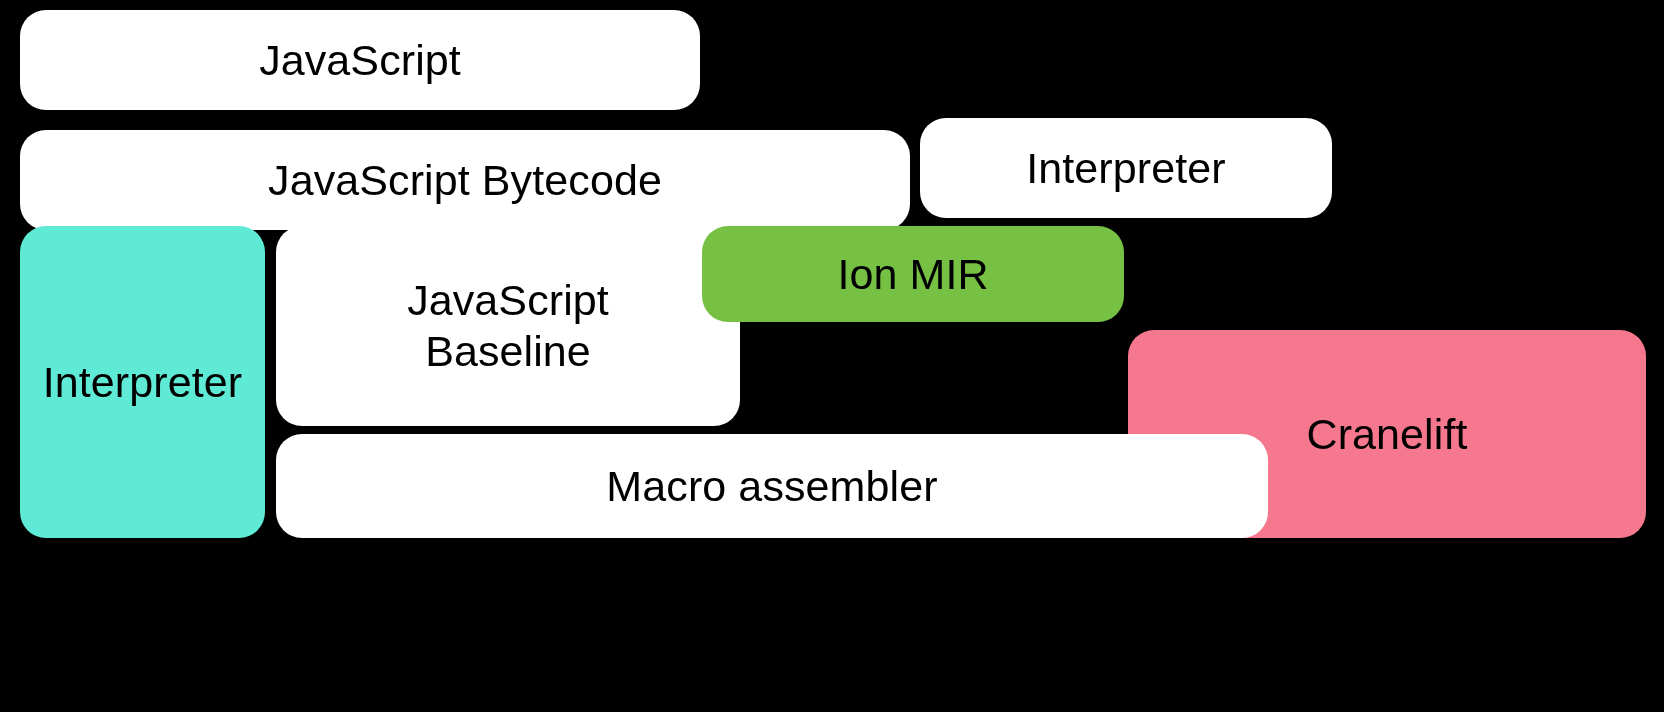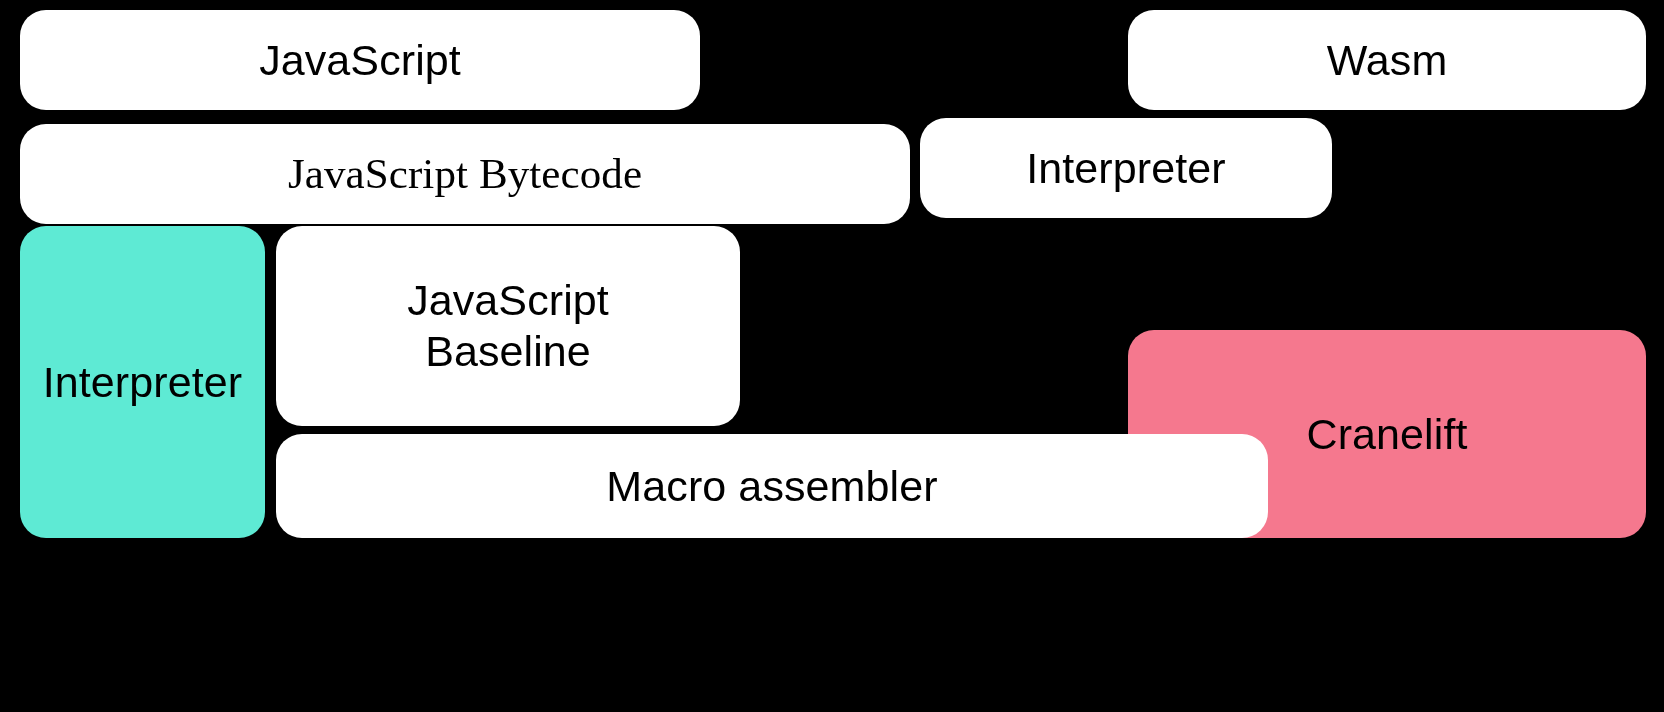--- a/index.html
+++ b/index.html
@@ -36,31 +36,31 @@
   .box.pink  { background: #f5788e; }
 </style>
 </head>
 <body>
 
 <div id="stage">
 
   <div class="box" style="left:20px;  top:10px;  width:680px; height:100px;">JavaScript</div>
 
 
-  <div class="box" style="left:1128px; top:10px; width:518px; height:100px;">Wasm</div>
 
-  <div class="box" style="left:20px;  top:124px; width:890px; height:100px;font-family:Liberation Serif, serif;">JavaScript Bytecode</div>
+  <div class="box" style="left:20px;  top:130px; width:890px; height:100px;">JavaScript Bytecode</div>
 
   <div class="box" style="left:920px; top:118px; width:412px; height:100px;">Interpreter</div>
 
   <div class="box gray" style="left:20px; top:226px; width:245px; height:312px;">Interpreter</div>
 
   <div class="box" style="left:276px; top:226px; width:464px; height:200px;">JavaScript
 Baseline</div>
 
+  <div class="box green" style="left:702px; top:226px; width:422px; height:96px;">Ion MIR</div>
 
 
   <div class="box pink" style="left:1128px; top:330px; width:518px; height:208px;">Cranelift</div>
 
   <div class="box" style="left:276px; top:434px; width:992px; height:104px;">Macro assembler</div>
 
 
 </div>
 
 </body></html>

